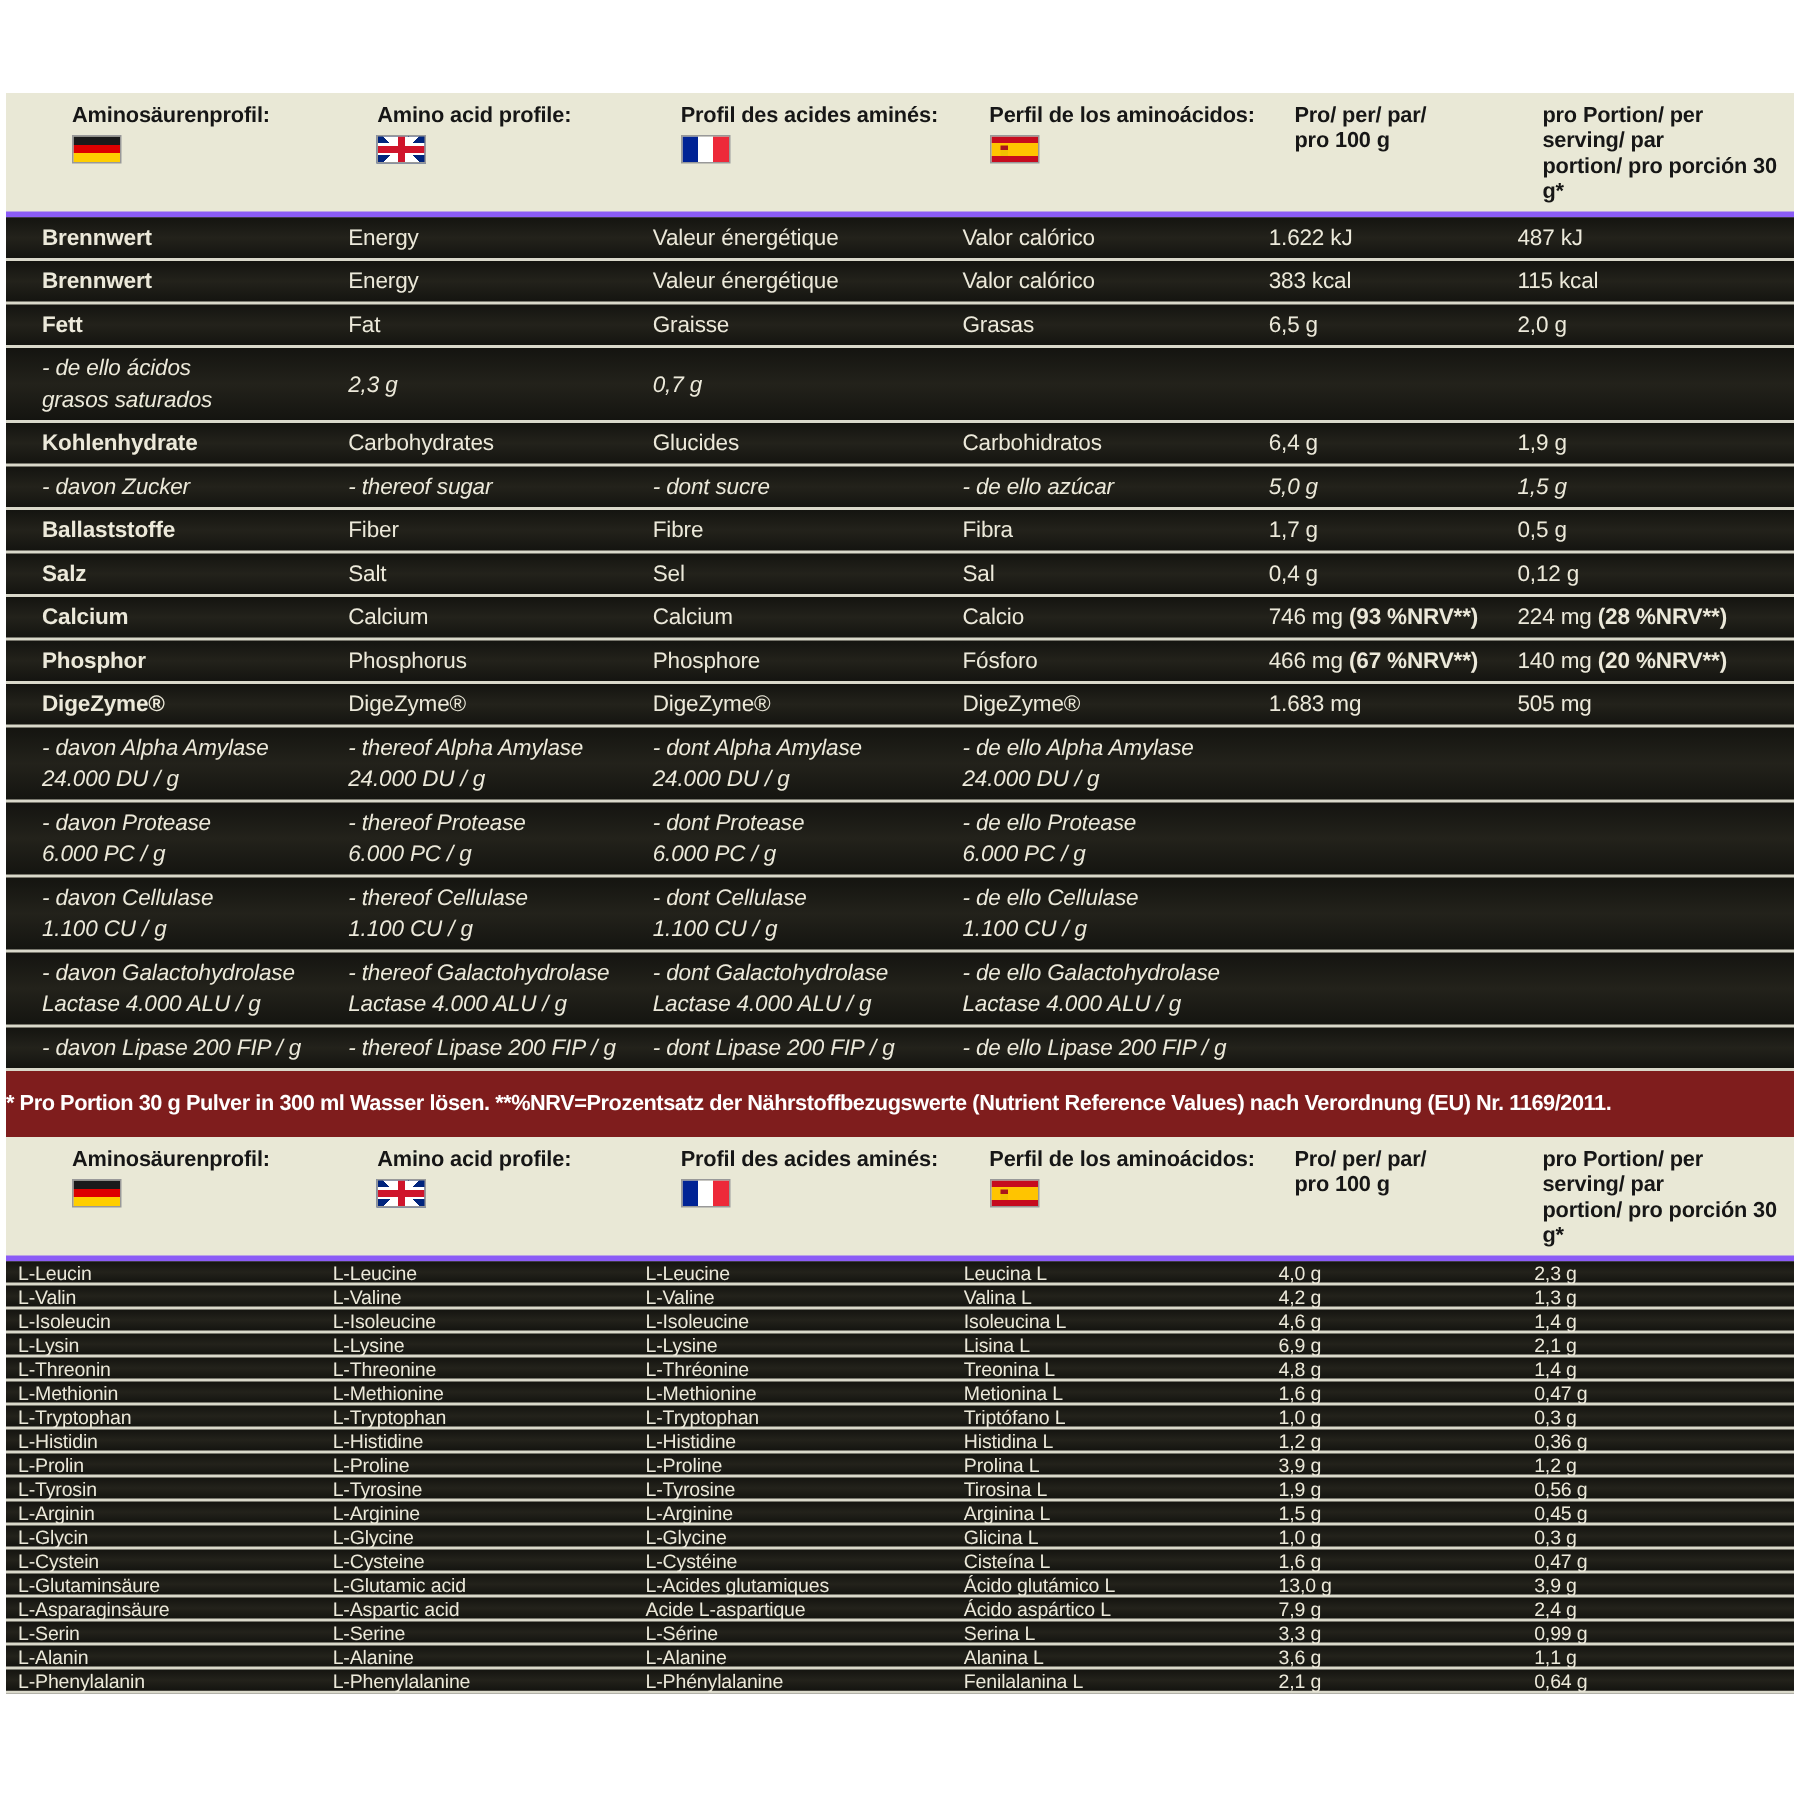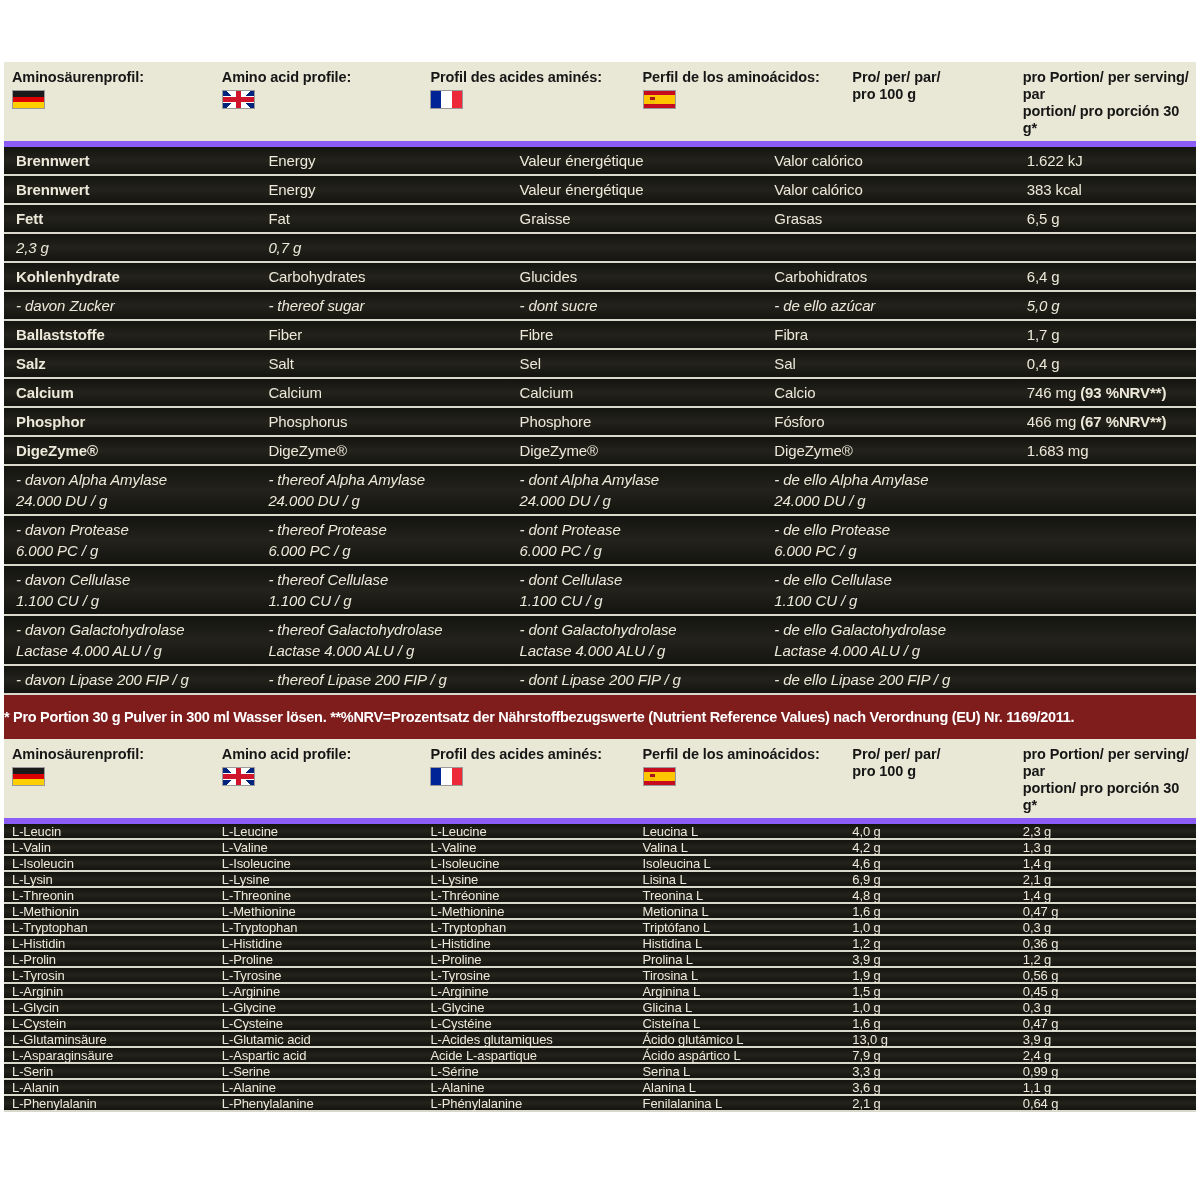--- a/index.html
+++ b/index.html
@@ -10,21 +10,22 @@
   }
   .sheet{padding-top:62px;}
   .tbl{margin:0 4px;}
   
   .thead{
     display:grid;
     grid-template-columns:17.6% 17.5% 17.8% 17.6% 14.3% 15.2%;
     background:#e9e8d6;
     min-height:56px;
     align-items:start;
-    border-bottom:6px solid #8b5cf6;
+    border-bottom:4px solid #8b5cf6;
+    padding-left:36px;
   }
   .hcell{padding:7px 4px 4px 8px;}
   .hlabel{
     font-weight:bold;color:#161616;font-size:14.5px;line-height:17px;
     white-space:pre-line;
   }
   .flag{display:block;width:33px;height:19px;margin-top:4px;border:1px solid #999;box-sizing:border-box;}
   .flag-germany{background:linear-gradient(to bottom,#1a1a1a 33.3%,#d00 33.3% 66.6%,#ffce00 66.6%);}
   .flag-france{background:linear-gradient(to right,#002395 33.3%,#fff 33.3% 66.6%,#ed2939 66.6%);}
   .flag-spain{position:relative;background:linear-gradient(to bottom,#c60b1e 25%,#ffc400 25% 75%,#c60b1e 75%);}
@@ -46,21 +47,21 @@
     display:grid;
     grid-template-columns:17.6% 17.5% 17.8% 17.6% 14.3% 15.2%;
     align-items:center;
     border-top:2px solid #d9d8ca;
     background:linear-gradient(180deg,#141410,#23221b 50%,#141410);
     color:#ece9da;
   }
   .tbody .row:first-child{border-top:none;}
   .cell{padding:0 4px 0 8px;white-space:pre-line;}
   
-  .t1 .row{min-height:27px;padding:4px;font-size:15px;line-height:21px;gap:44px;}
+  .t1 .row{min-height:27px;padding:16px;font-size:15px;line-height:21px;}
   .t1 .row{padding-top:3px;padding-bottom:3px;box-sizing:content-box;min-height:21px;}
   .t1 .c-de{font-weight:bold;}
   .t1 .row.sub .cell{font-style:italic;font-weight:normal;}
   .vb{font-weight:bold;}
   
   .footnote{
     margin:0 4px;background:#7f1d1d;color:#ffffff;
     height:44px;display:flex;align-items:center;
     font-weight:bold;font-size:14.5px;white-space:nowrap;
     padding-left:0px;letter-spacing:-0.3px;
@@ -122,20 +123,22 @@
   </div>
         <div class="row">
     <div class="cell c-de">Fett</div>
     <div class="cell c-en">Fat</div>
     <div class="cell c-fr">Graisse</div>
     <div class="cell c-es">Grasas</div>
     <div class="cell c-v1"><span class="v">6,5 g</span> <span class="vb"></span></div>
     <div class="cell c-v2"><span class="v">2,0 g</span> <span class="vb"></span></div>
   </div>
         <div class="row sub">
+    <div class="cell c-es">- de ello ácidos
+grasos saturados</div>
     <div class="cell c-v1"><span class="v">2,3 g</span> <span class="vb"></span></div>
     <div class="cell c-v2"><span class="v">0,7 g</span> <span class="vb"></span></div>
   </div>
         <div class="row">
     <div class="cell c-de">Kohlenhydrate</div>
     <div class="cell c-en">Carbohydrates</div>
     <div class="cell c-fr">Glucides</div>
     <div class="cell c-es">Carbohidratos</div>
     <div class="cell c-v1"><span class="v">6,4 g</span> <span class="vb"></span></div>
     <div class="cell c-v2"><span class="v">1,9 g</span> <span class="vb"></span></div>

